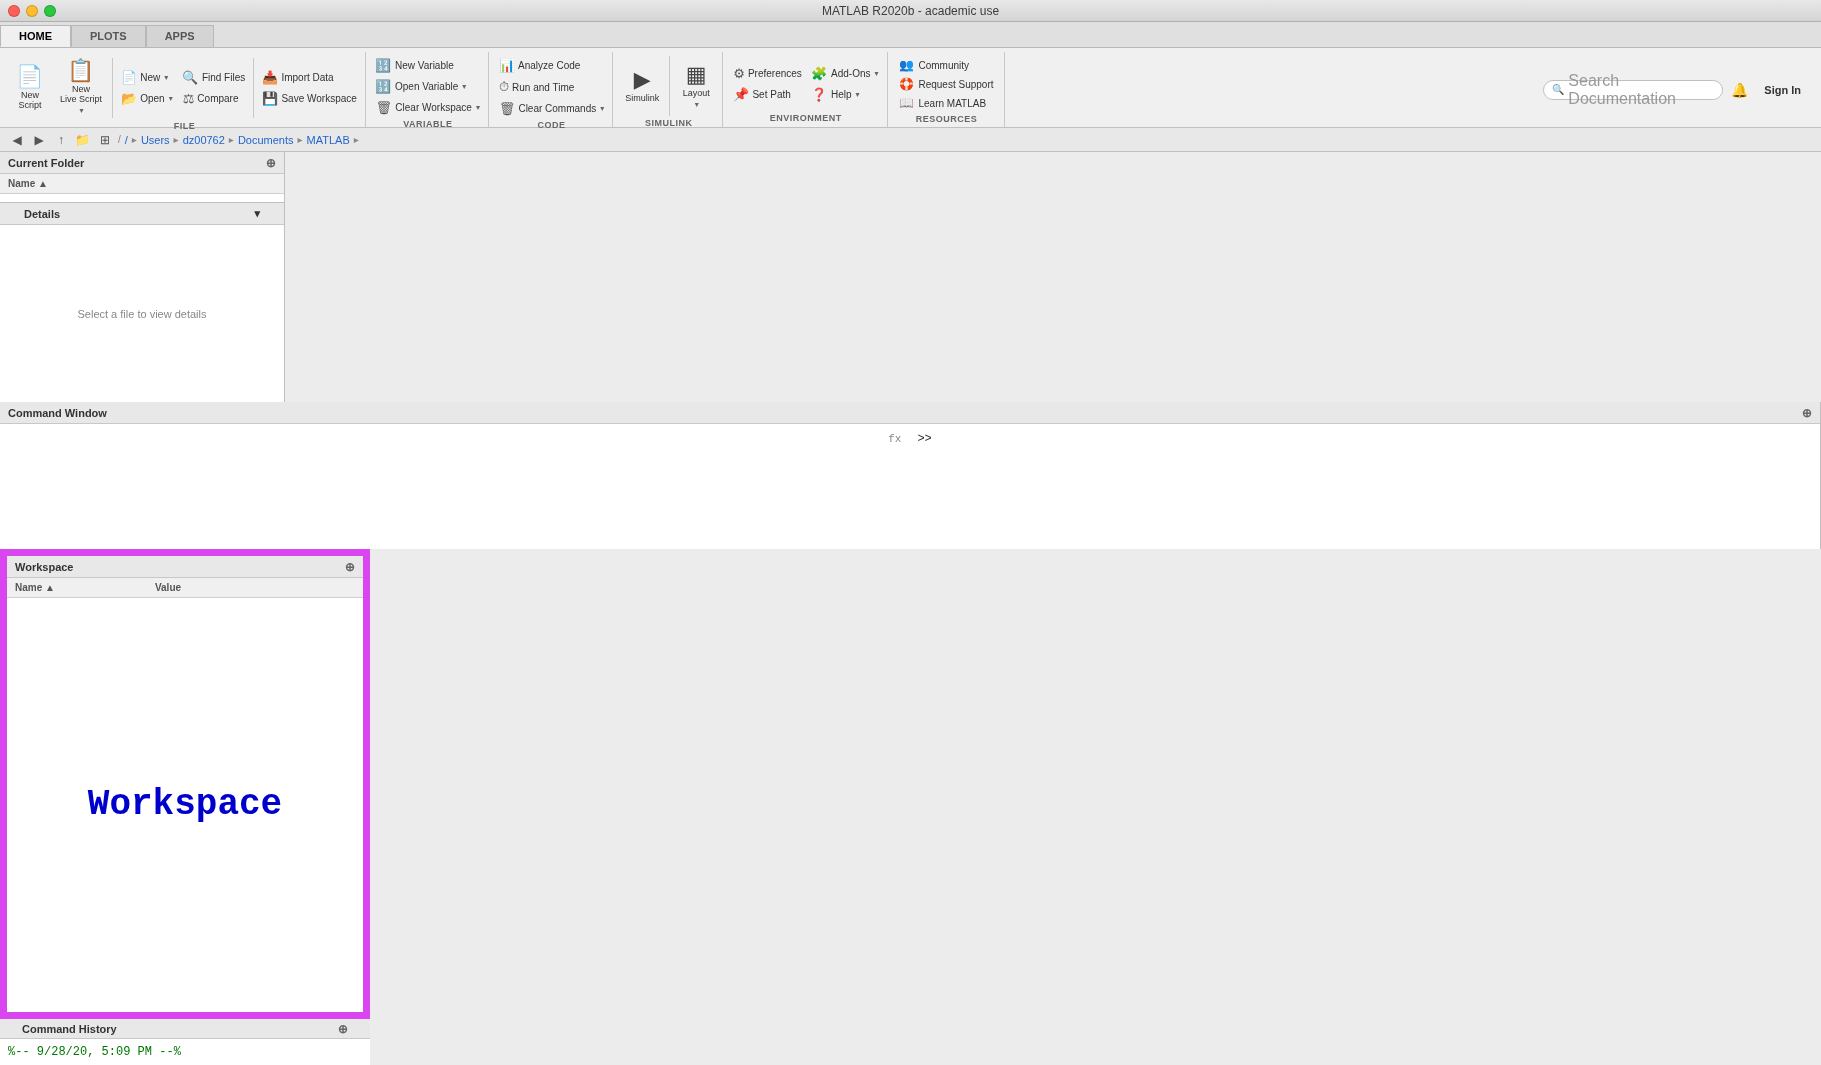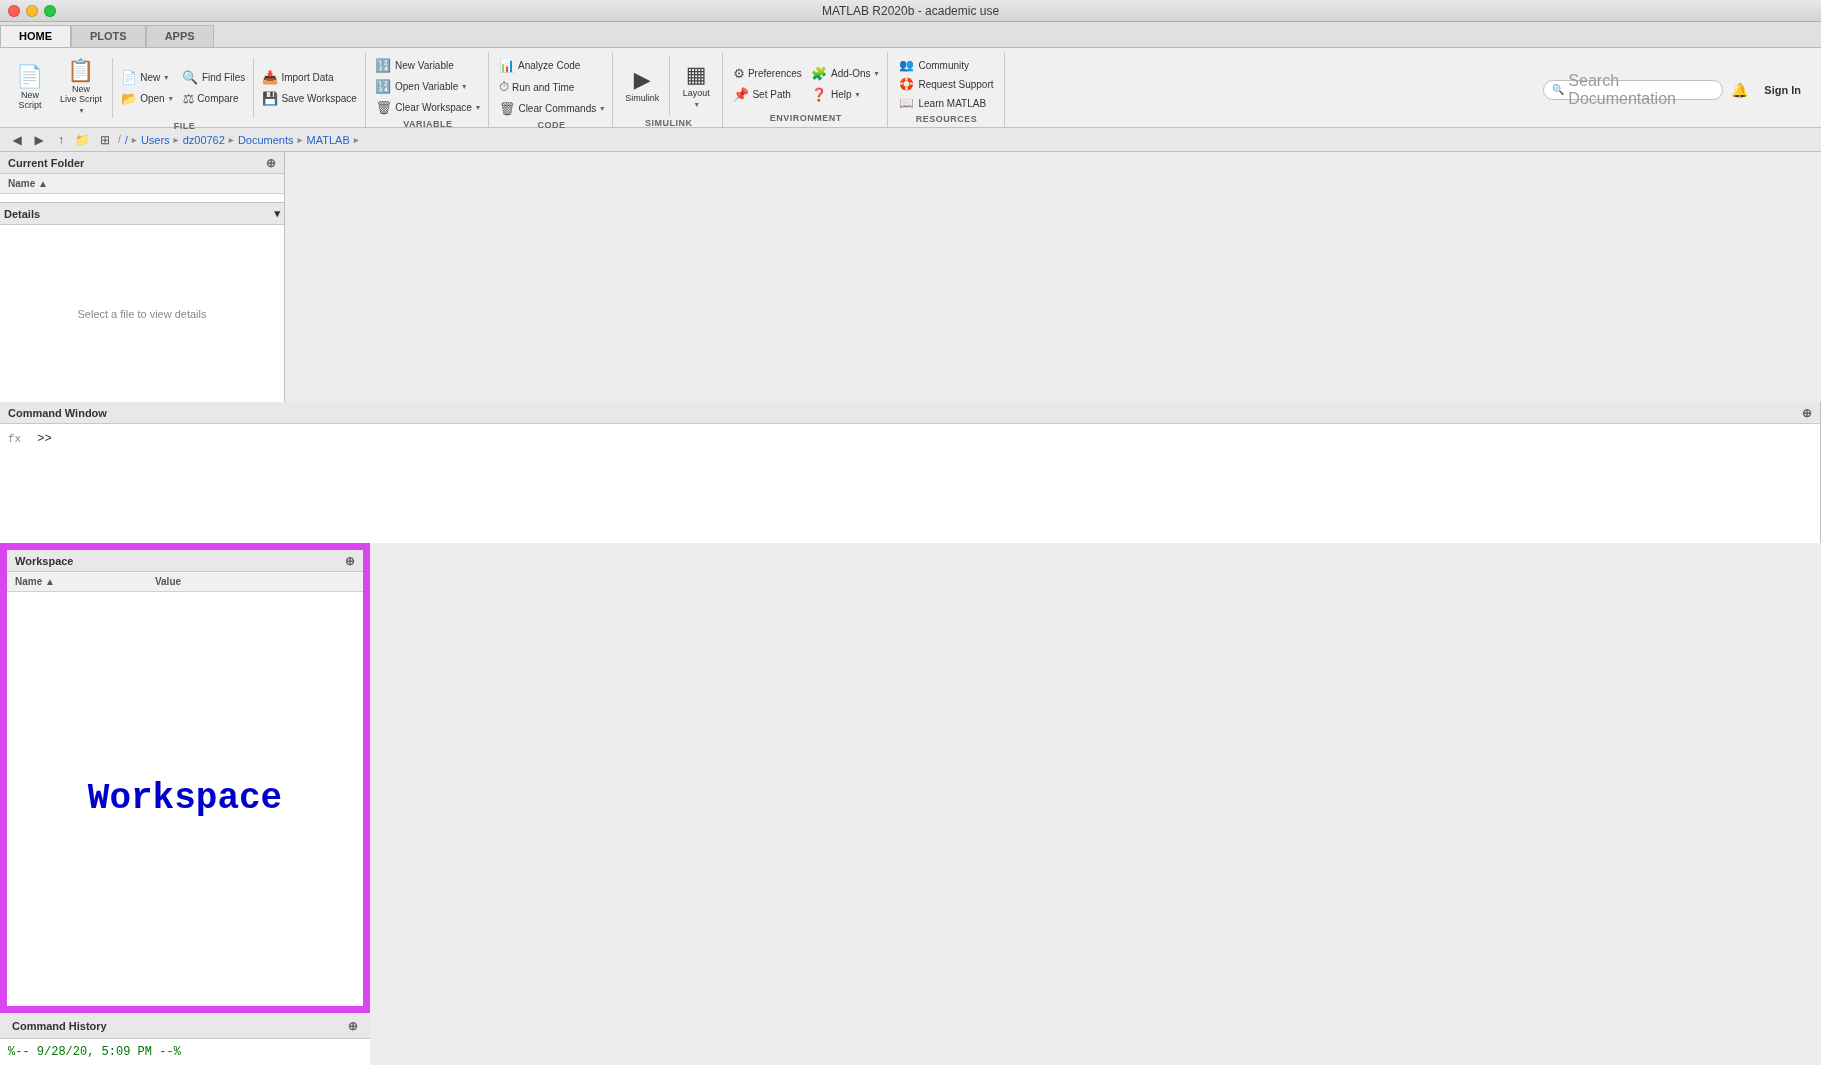--- a/index.html
+++ b/index.html
@@ -252,21 +252,21 @@
       height: 200px;
       display: flex;
       flex-direction: column;
     }
     .details-header {
       height: 22px;
       background: #e8e8e8;
       border-bottom: 1px solid #c8c8c8;
       display: flex;
       align-items: center;
-      padding: 0 4px;
+      padding: 0 24px;
       justify-content: space-between;
       font-size: 11px;
       font-weight: 600;
       color: #333;
       cursor: pointer;
     }
     .details-body {
       flex: 1;
       display: flex;
       align-items: center;
@@ -289,20 +289,21 @@
       padding: 8px;
       font-family: 'Courier New', monospace;
       font-size: 12px;
       color: #333;
       overflow: auto;
     }
     .cmd-prompt {
       display: flex;
       align-items: center;
       gap: 16px;
+      justify-content: center;
     }
     .cmd-fx { color: #888; font-size: 11px; }
 
     
     .right-panel {
       width: 370px;
       display: flex;
       flex-direction: column;
       min-width: 0;
     }
@@ -356,26 +357,26 @@
     }
 
     
     .history-panel {
       flex: 1;
       background: white;
       display: flex;
       flex-direction: column;
     }
     .hist-header {
-      height: 26px;
+      height: 20px;
       background: #e8e8e8;
       border-bottom: 1px solid #c8c8c8;
       display: flex;
       align-items: center;
-      padding: 0 12px;
+      padding: 0 22px;
       justify-content: space-between;
       font-size: 11px;
       font-weight: 600;
       color: #333;
     }
     .hist-content {
       flex: 1;
       padding: 6px 8px;
       font-family: 'Courier New', monospace;
       font-size: 12px;

